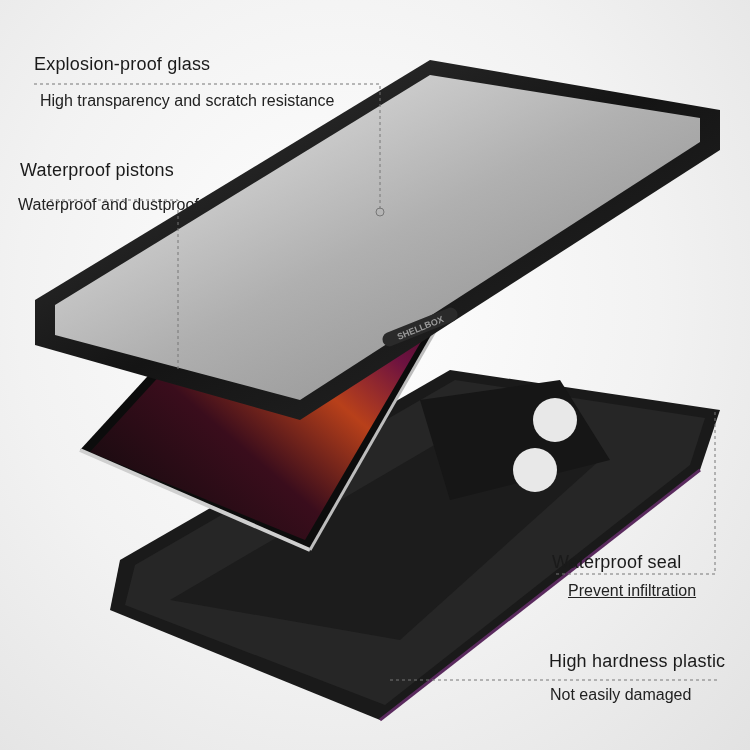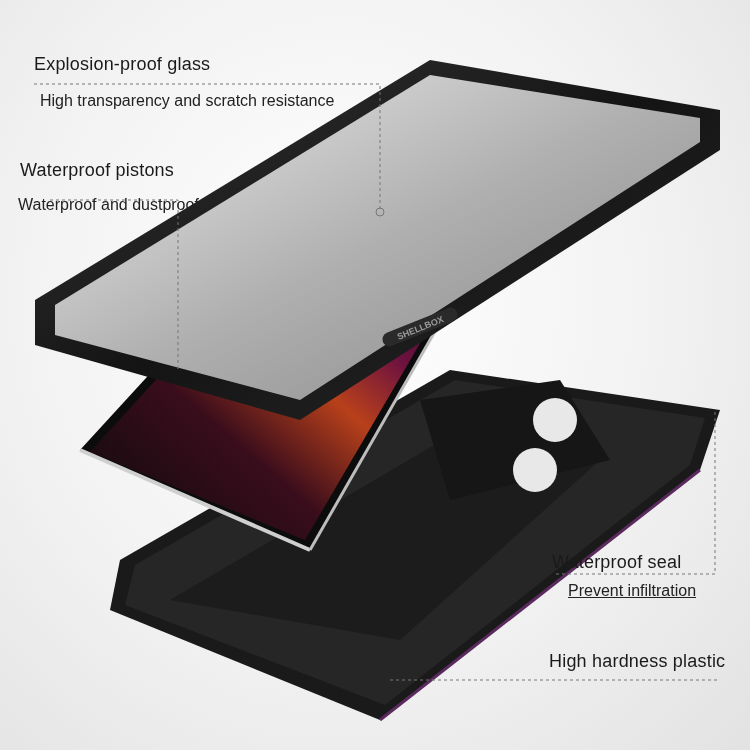--- a/index.html
+++ b/index.html
@@ -72,13 +72,14 @@
   <div class="label title" style="left:34px;top:54px;">Explosion-proof glass</div>
   <div class="label sub" style="left:40px;top:92px;">High transparency and scratch resistance</div>
 
   <div class="label title" style="left:20px;top:160px;">Waterproof pistons</div>
   <div class="label title" style="left:552px;top:552px;">Waterproof seal</div>
 
   <div class="label sub" style="left:18px;top:196px;">Waterproof and dustproof</div>
   <div class="label sub" style="left:568px;top:582px;text-decoration:underline;">Prevent infiltration</div>
 
   <div class="label title" style="left:516px;top:651px;margin-left:33px;">High hardness plastic</div>
+  <div class="label sub" style="left:550px;top:686px;">Not easily damaged</div>
 </div>
 
 </body></html>

